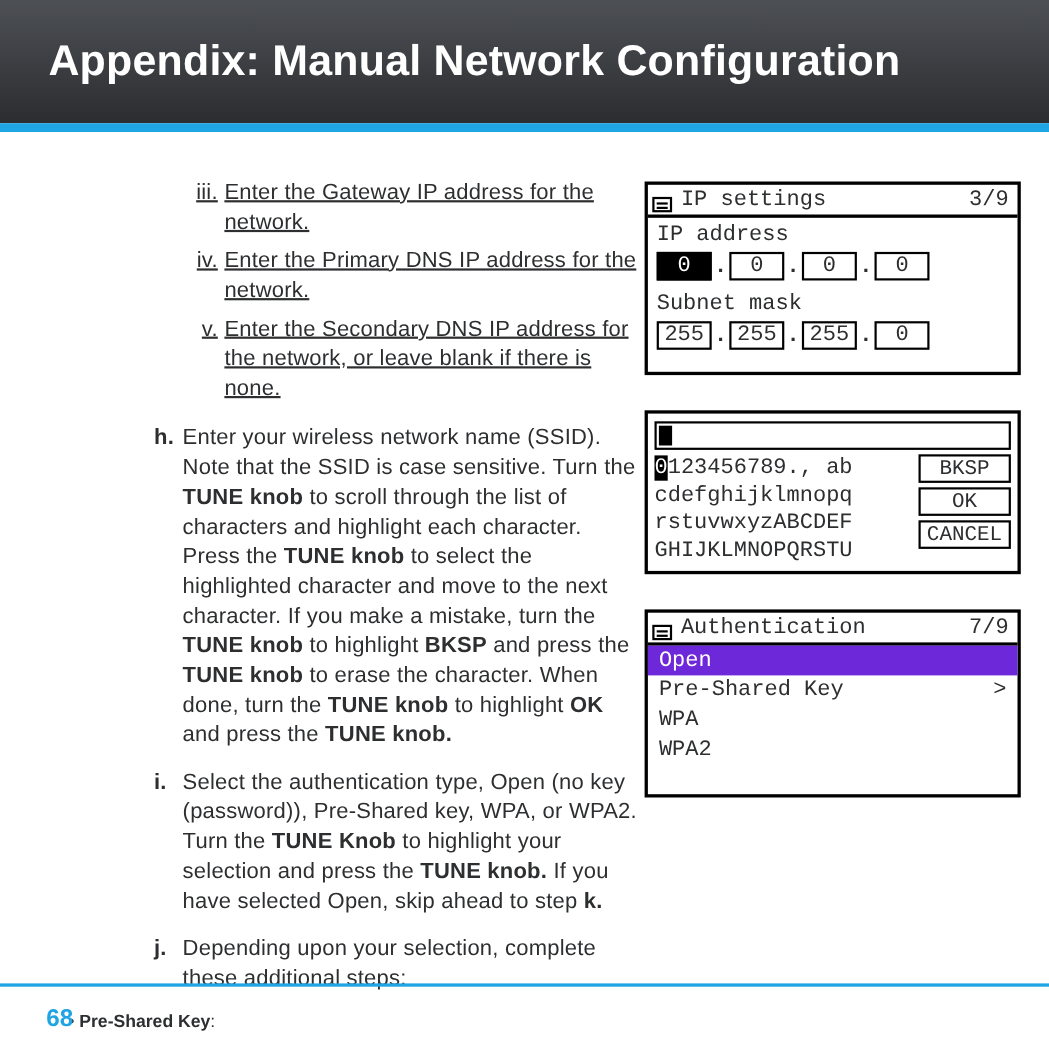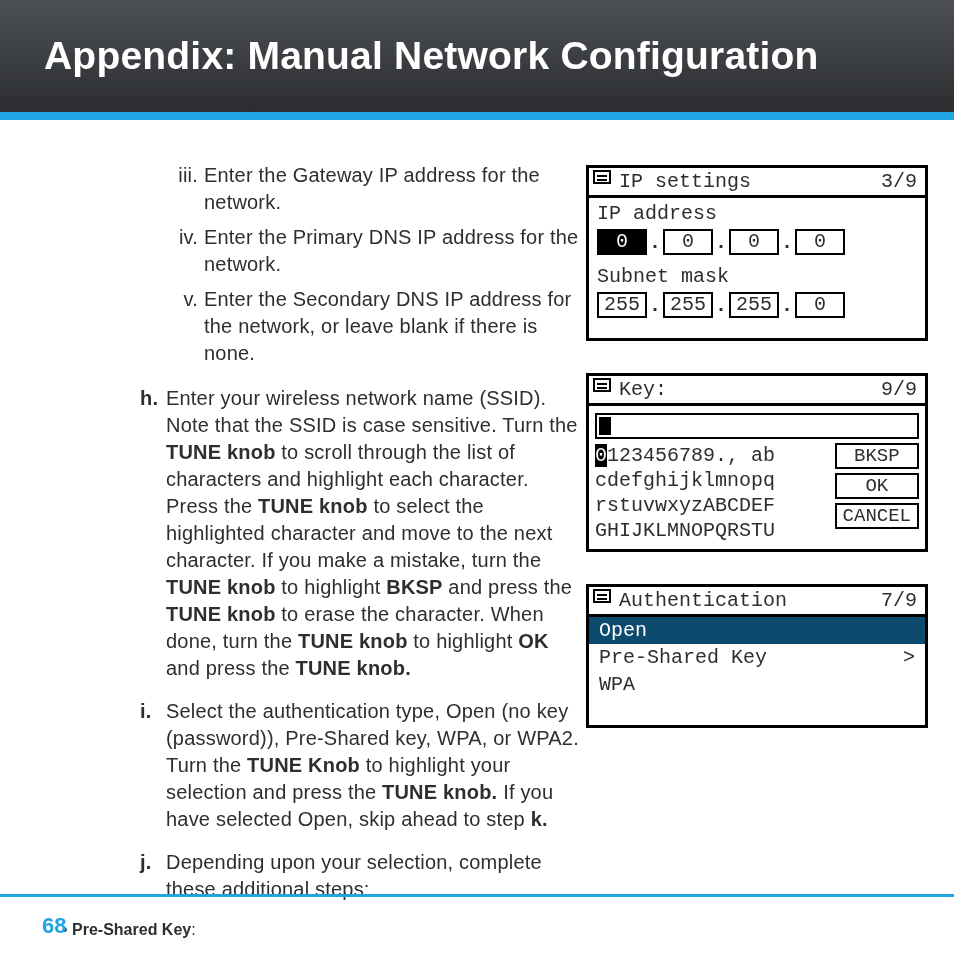--- a/index.html
+++ b/index.html
@@ -24,31 +24,31 @@
     letter-spacing: 0.2px;
     text-align: center;
   }
   .content {
     position: relative;
     padding: 42px 40px 0 62px;
     height: calc(954px - 120px - 48px);
   }
   .col-left { width: 520px; }
   .roman-list { margin-left: 102px; margin-bottom: 18px; }
-  .roman-item { display: flex; margin-bottom: 8px; font-size: 20px; line-height: 1.35; letter-spacing: 0.2px; }
+  .roman-item { display: flex; margin-bottom: 8px; font-size: 20px; line-height: 1.35; letter-spacing: 0.2px; text-decoration: underline; }
   .roman-num { width: 34px; text-align: right; margin-right: 6px; flex-shrink: 0; }
   .letter-item { display: flex; margin-left: 78px; margin-bottom: 16px; font-size: 20px; line-height: 1.35; letter-spacing: 0.2px; }
   .letter-num { width: 26px; font-weight: 700; flex-shrink: 0; }
   .letter-body { flex: 1; }
   .bullet { font-size: 16px; line-height: 1.35; margin-bottom: 10px; }
   .bullet-label { font-weight: 700; }
   .b { font-weight: 700; }
   .screens { position: absolute; right: 26px; top: 45px; width: 342px; }
   .screen { border: 3px solid #000; font-family: "Courier New", monospace; font-size: 20px; margin-bottom: 32px; background: #fff; }
-  .screen-header { display: flex; align-items: flex-start; border-bottom: 3px solid #000; padding: 2px 8px 2px 4px; }
+  .screen-header { display: flex; align-items: flex-end; border-bottom: 3px solid #000; padding: 2px 8px 2px 4px; }
   .screen-header .icon { width: 18px; height: 14px; border: 2px solid #000; position: relative; margin-right: 8px; flex-shrink:0;}
   .screen-header .icon::before, .screen-header .icon::after {
     content:""; position:absolute; left:2px; right:2px; height:1.5px; background:#000;
   }
   .screen-header .icon::before { top:3px; }
   .screen-header .icon::after { top:7px; }
   .screen-title { flex:1; }
   .screen-page { }
   .screen-body { padding: 4px 8px 10px 8px; border-radius: 16px; }
   .field-label { margin-bottom: 4px; }
@@ -58,21 +58,21 @@
   .dot { margin: 0 2px; font-weight: bold; }
   .input-row { border:2.5px solid #000; height:26px; margin:3px 0 4px 0; position:relative; }
   .cursor-blk { position:absolute; left:2px; top:2px; bottom:2px; width:12px; background:#000; }
   .kbd-area { display:flex; }
   .kbd-chars { flex:1; line-height:1.25; letter-spacing:0px; white-space:pre; }
   .hl { background:#000; color:#fff; }
   .kbd-btns { display:flex; flex-direction:column; gap:4px; margin-left:6px; }
   .kbtn { border:2.5px solid #000; padding:0 6px; text-align:center; font-size:19px; }
   .auth-body { padding:0; }
   .auth-row { padding: 2px 10px; display:flex; }
-  .auth-row.sel { background:#0c4a6e; color:#fff; }
+  .auth-row.sel { background:#6d28d9; color:#fff; }
   .auth-row .arrow { margin-left:auto; }
   .footer { position:absolute; bottom:0; left:0; right:0; height:60px; border-top: 3px solid #1fa4e4; display:flex; align-items:center; padding-left:42px; }
   .page-num { color:#1fa4e4; font-weight:700; font-size:22px; }
   .narrow { max-width: 430px; display:block; }
   .wideline { max-width: 800px; display:block; }
 </style>
 </head>
 <body>
 
 <div class="header">
@@ -149,25 +149,20 @@
           <span class="oct">255</span>
             <span class="dot">.</span>
           <span class="oct">255</span>
             <span class="dot">.</span>
           <span class="oct">0</span>
         </div>
       </div>
     </div>
 
     <div class="screen">
-      <div class="screen-header">
-        <span class="icon"></span>
-        <span class="screen-title">Key:</span>
-        <span class="screen-page">9/9</span>
-      </div>
       <div class="screen-body" style="padding:4px 6px 6px 6px">
         <div class="input-row">
           <span class="cursor-blk"></span>
         </div>
         <div class="kbd-area">
           <div class="kbd-chars"><span class="hl">0</span><span>123456789., ab</span>
 <span>cdefghijklmnopq</span>
 <span>rstuvwxyzABCDEF</span>
 <span>GHIJKLMNOPQRSTU</span></div>
           <div class="kbd-btns">
@@ -189,20 +184,23 @@
         <div class="auth-row sel">
             <span>Open</span>
           </div>
         <div class="auth-row">
             <span>Pre-Shared Key</span>
             <span class="arrow">&gt;</span>
           </div>
         <div class="auth-row">
             <span>WPA</span>
           </div>
+        <div class="auth-row">
+            <span>WPA2</span>
+          </div>
         <div class="auth-row">&nbsp;</div>
       </div>
     </div>
 
   </div>
 
 </div>
 
 <div class="footer">
   <span class="page-num">68</span>

